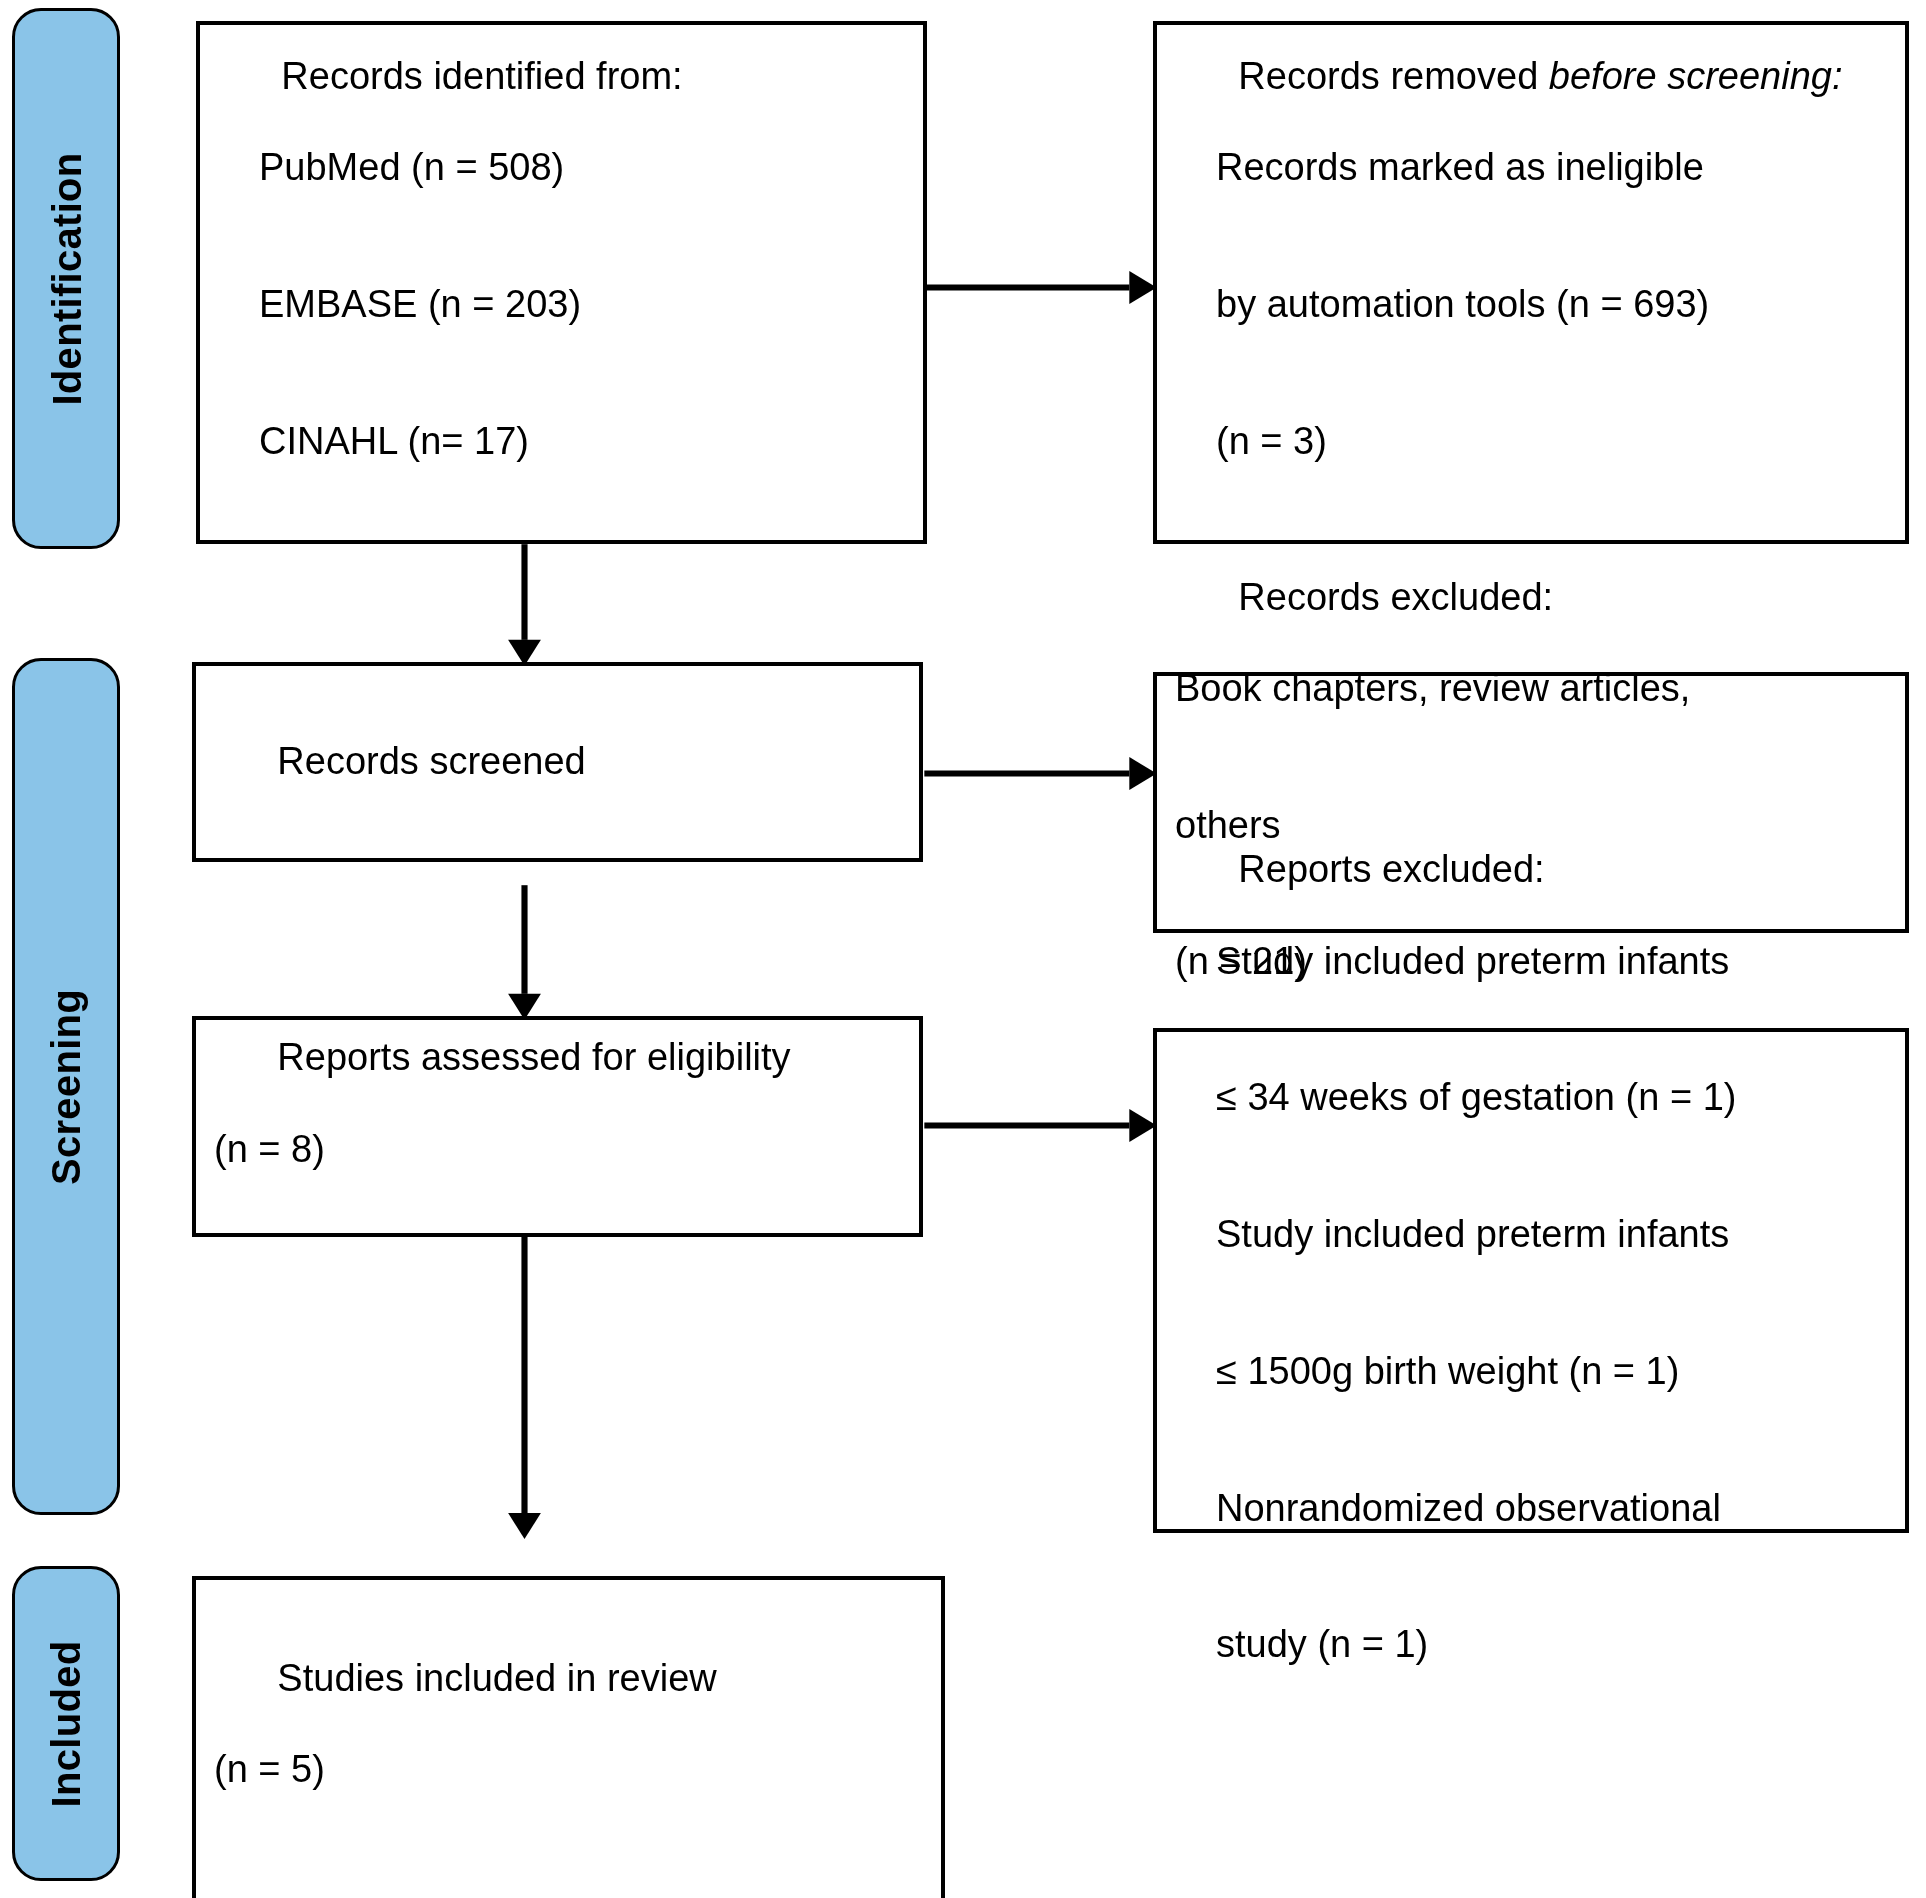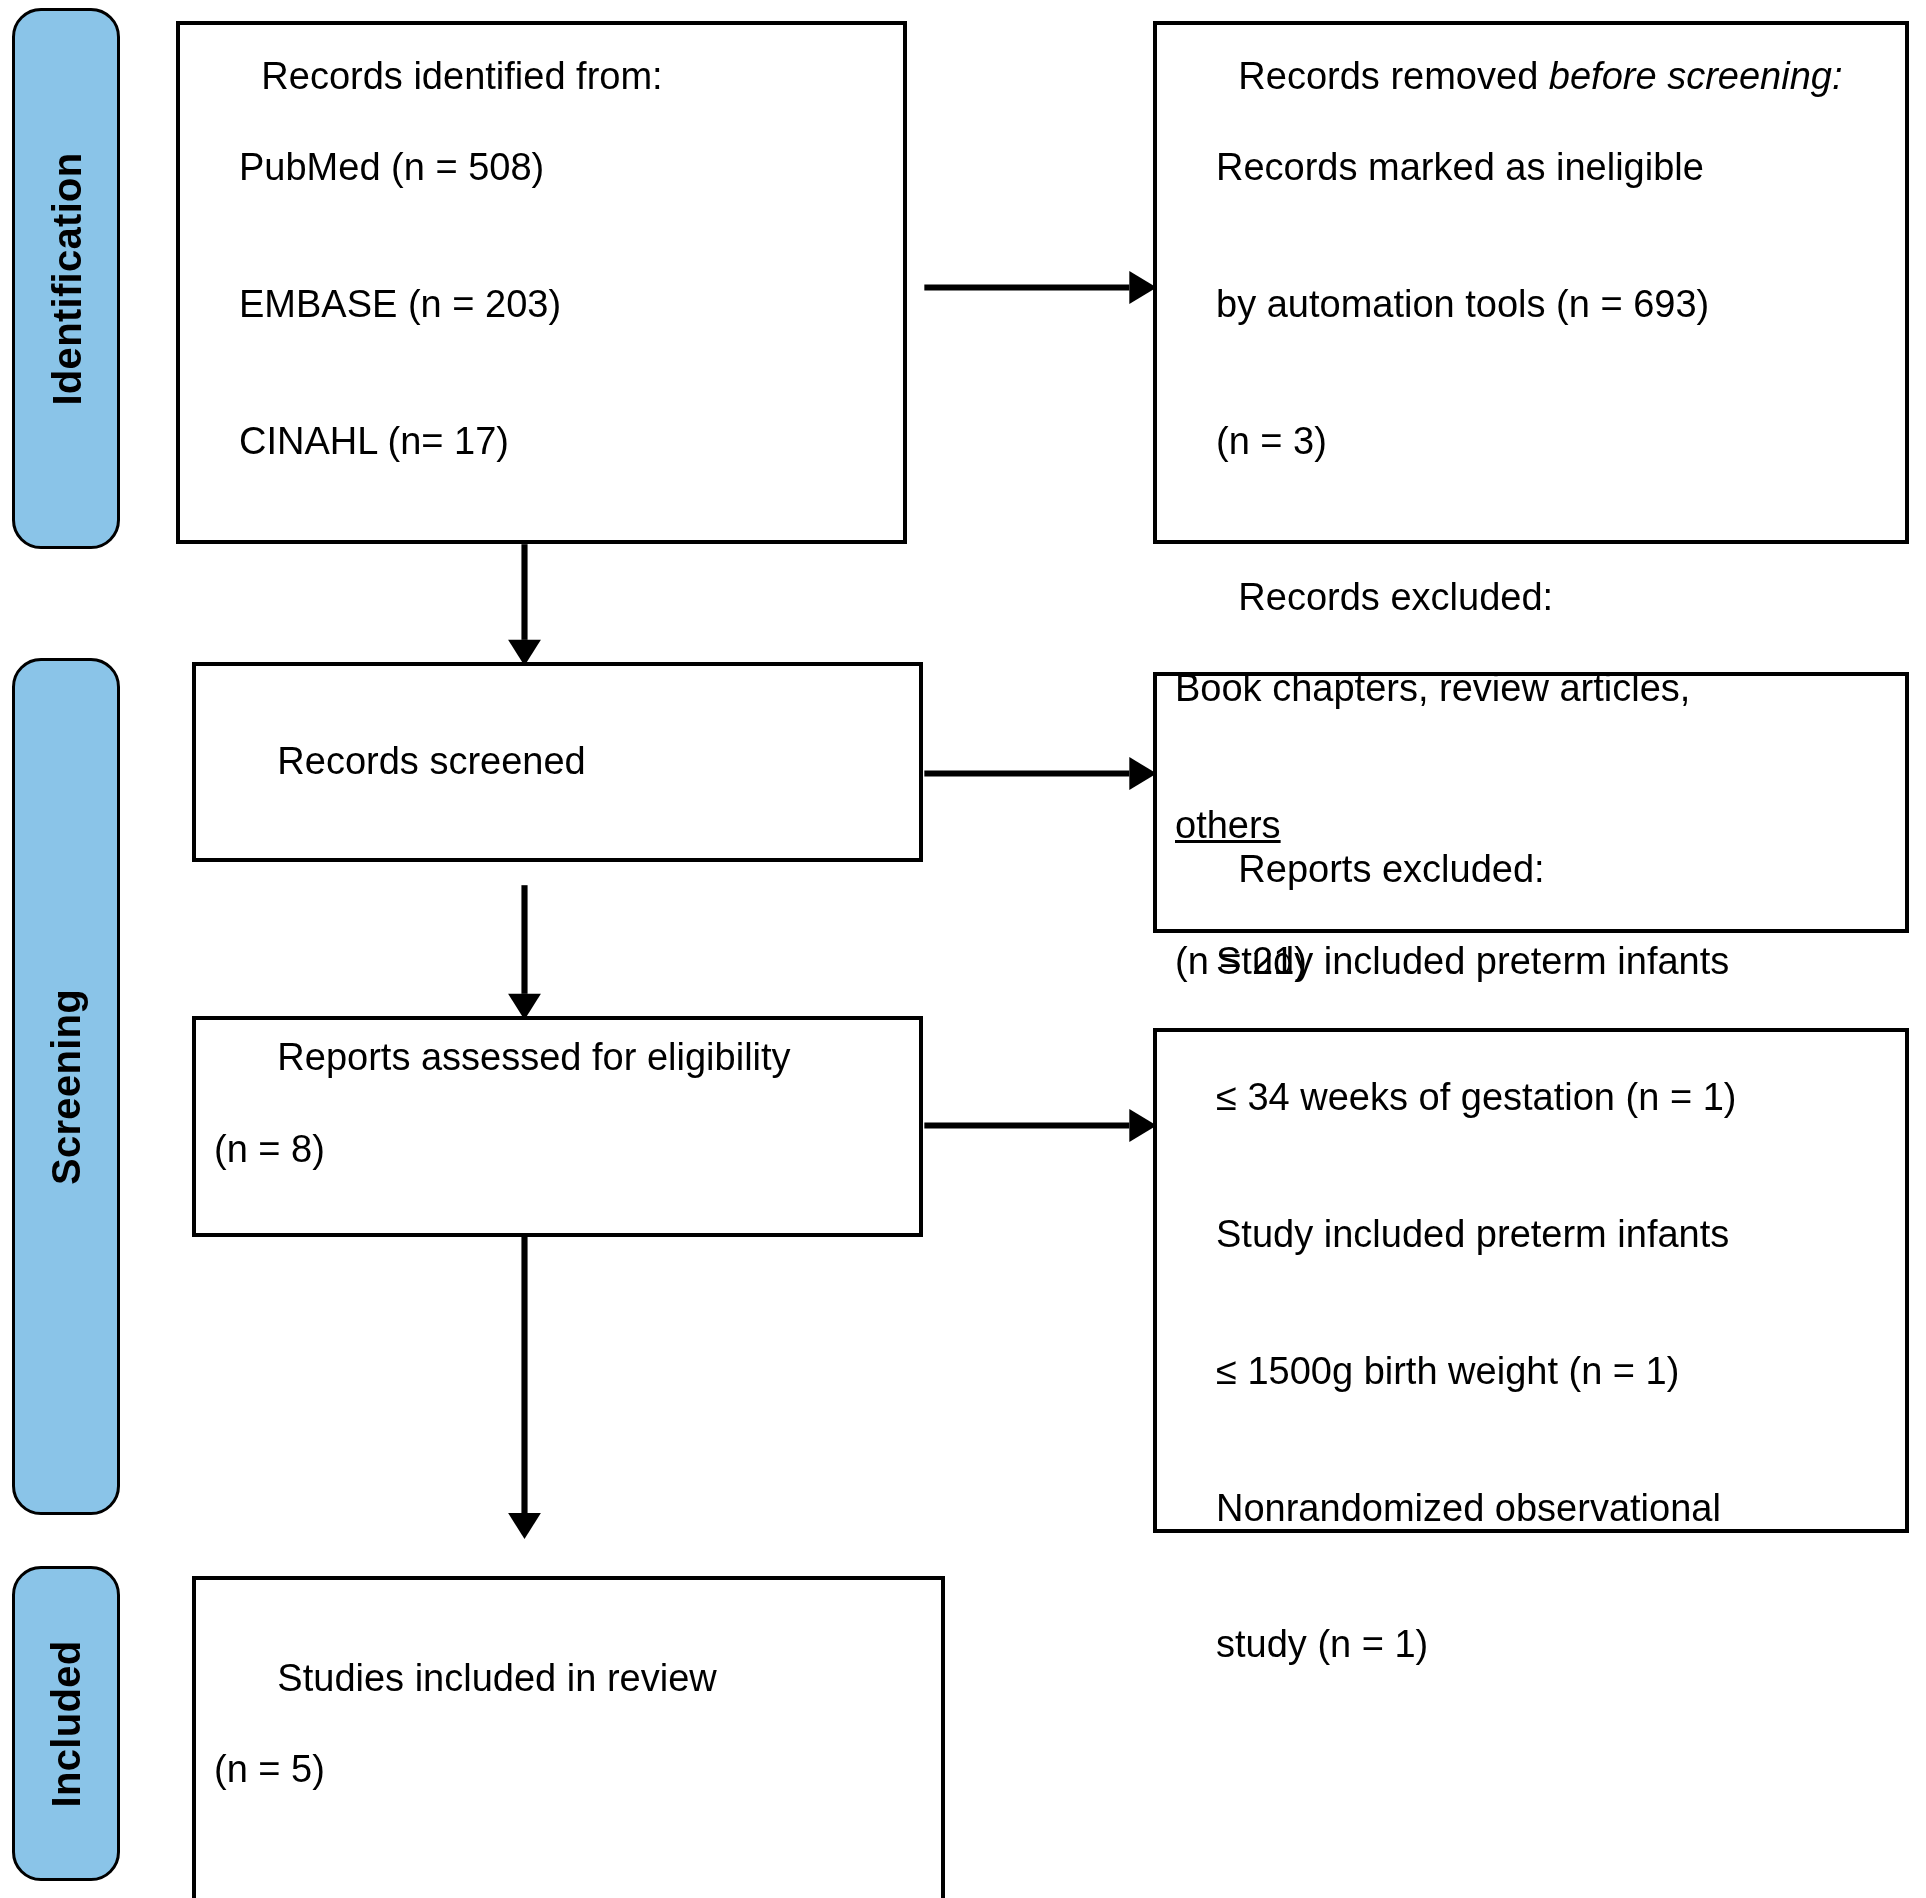--- a/index.html
+++ b/index.html
@@ -84,21 +84,21 @@
   </div>
 
   <div class="stage-tab" style="left:12.3px; top:658px; width:108px; height:857px;">
     <span class="stage-label">Screening</span>
   </div>
 
   <div class="stage-tab" style="left:12.3px; top:1566px; width:108px; height:315px;">
     <span class="stage-label">Included</span>
   </div>
 
-  <div class="flow-box" style="left:176px; top:20.5px; width:731px; height:523px;">
+  <div class="flow-box" style="left:196px; top:20.5px; width:731px; height:523px;">
     <div class="box-text">
       <span>Records identified from:</span>
       <span class="indent">PubMed (n = 508)</span>
       <span class="indent">EMBASE (n = 203)</span>
       <span class="indent">CINAHL (n= 17)</span>
     </div>
   </div>
 
   <div class="flow-box" style="left:1153px; top:20.5px; width:756px; height:523px;">
     <div class="box-text">
@@ -112,21 +112,21 @@
   <div class="flow-box" style="left:192px; top:662px; width:731px; height:200px;">
     <div class="box-text">
       <span>Records screened</span>
     </div>
   </div>
 
   <div class="flow-box" style="left:1153px; top:672px; width:756px; height:261px;">
     <div class="box-text">
       <span>Records excluded:</span>
       <span style="display:block;">Book chapters, review articles,</span>
-      <span style="display:block;text-decoration:underline;">others</span>
+      <span style="display:block;">others</span>
       <span style="display:block;">(n = 21)</span>
     </div>
   </div>
 
   <div class="flow-box" style="left:192px; top:1016px; width:731px; height:221px;">
     <div class="box-text">
       <span>Reports assessed for eligibility</span>
       <span style="display:block;">(n = 8)</span>
     </div>
   </div>

